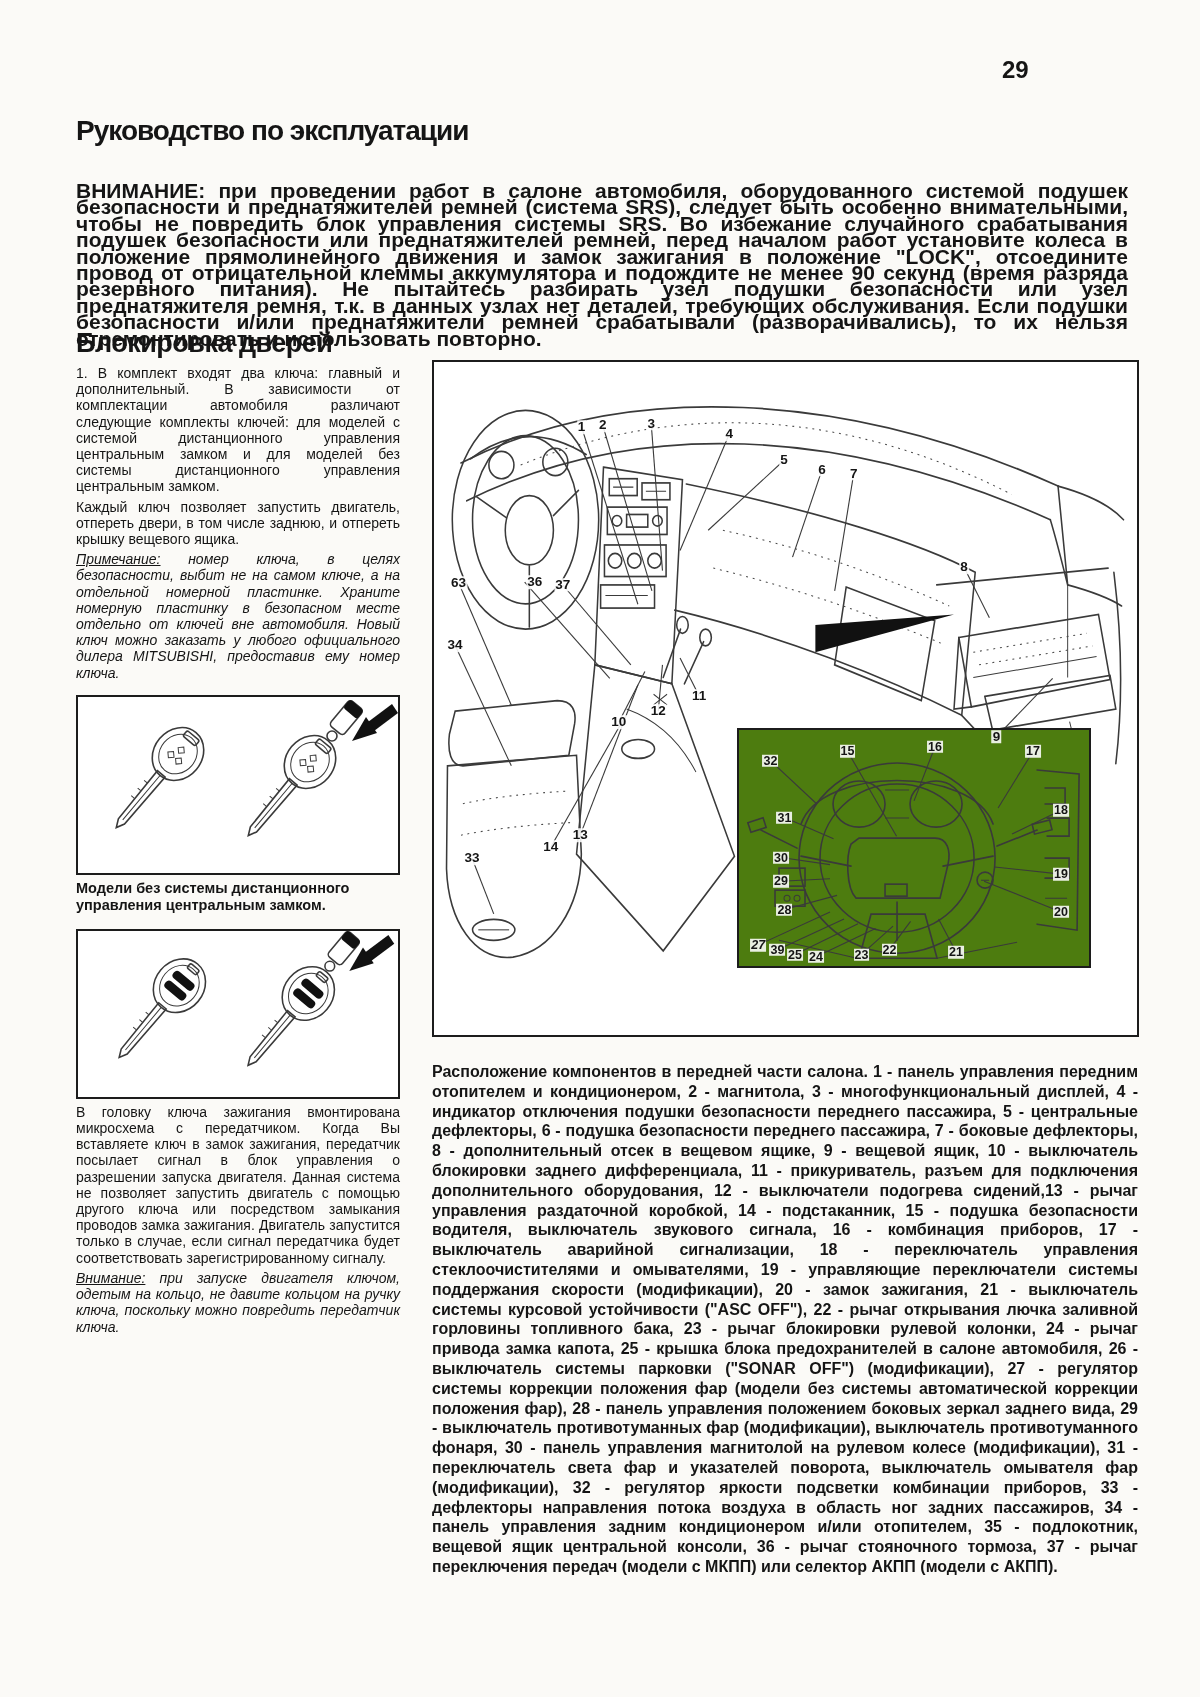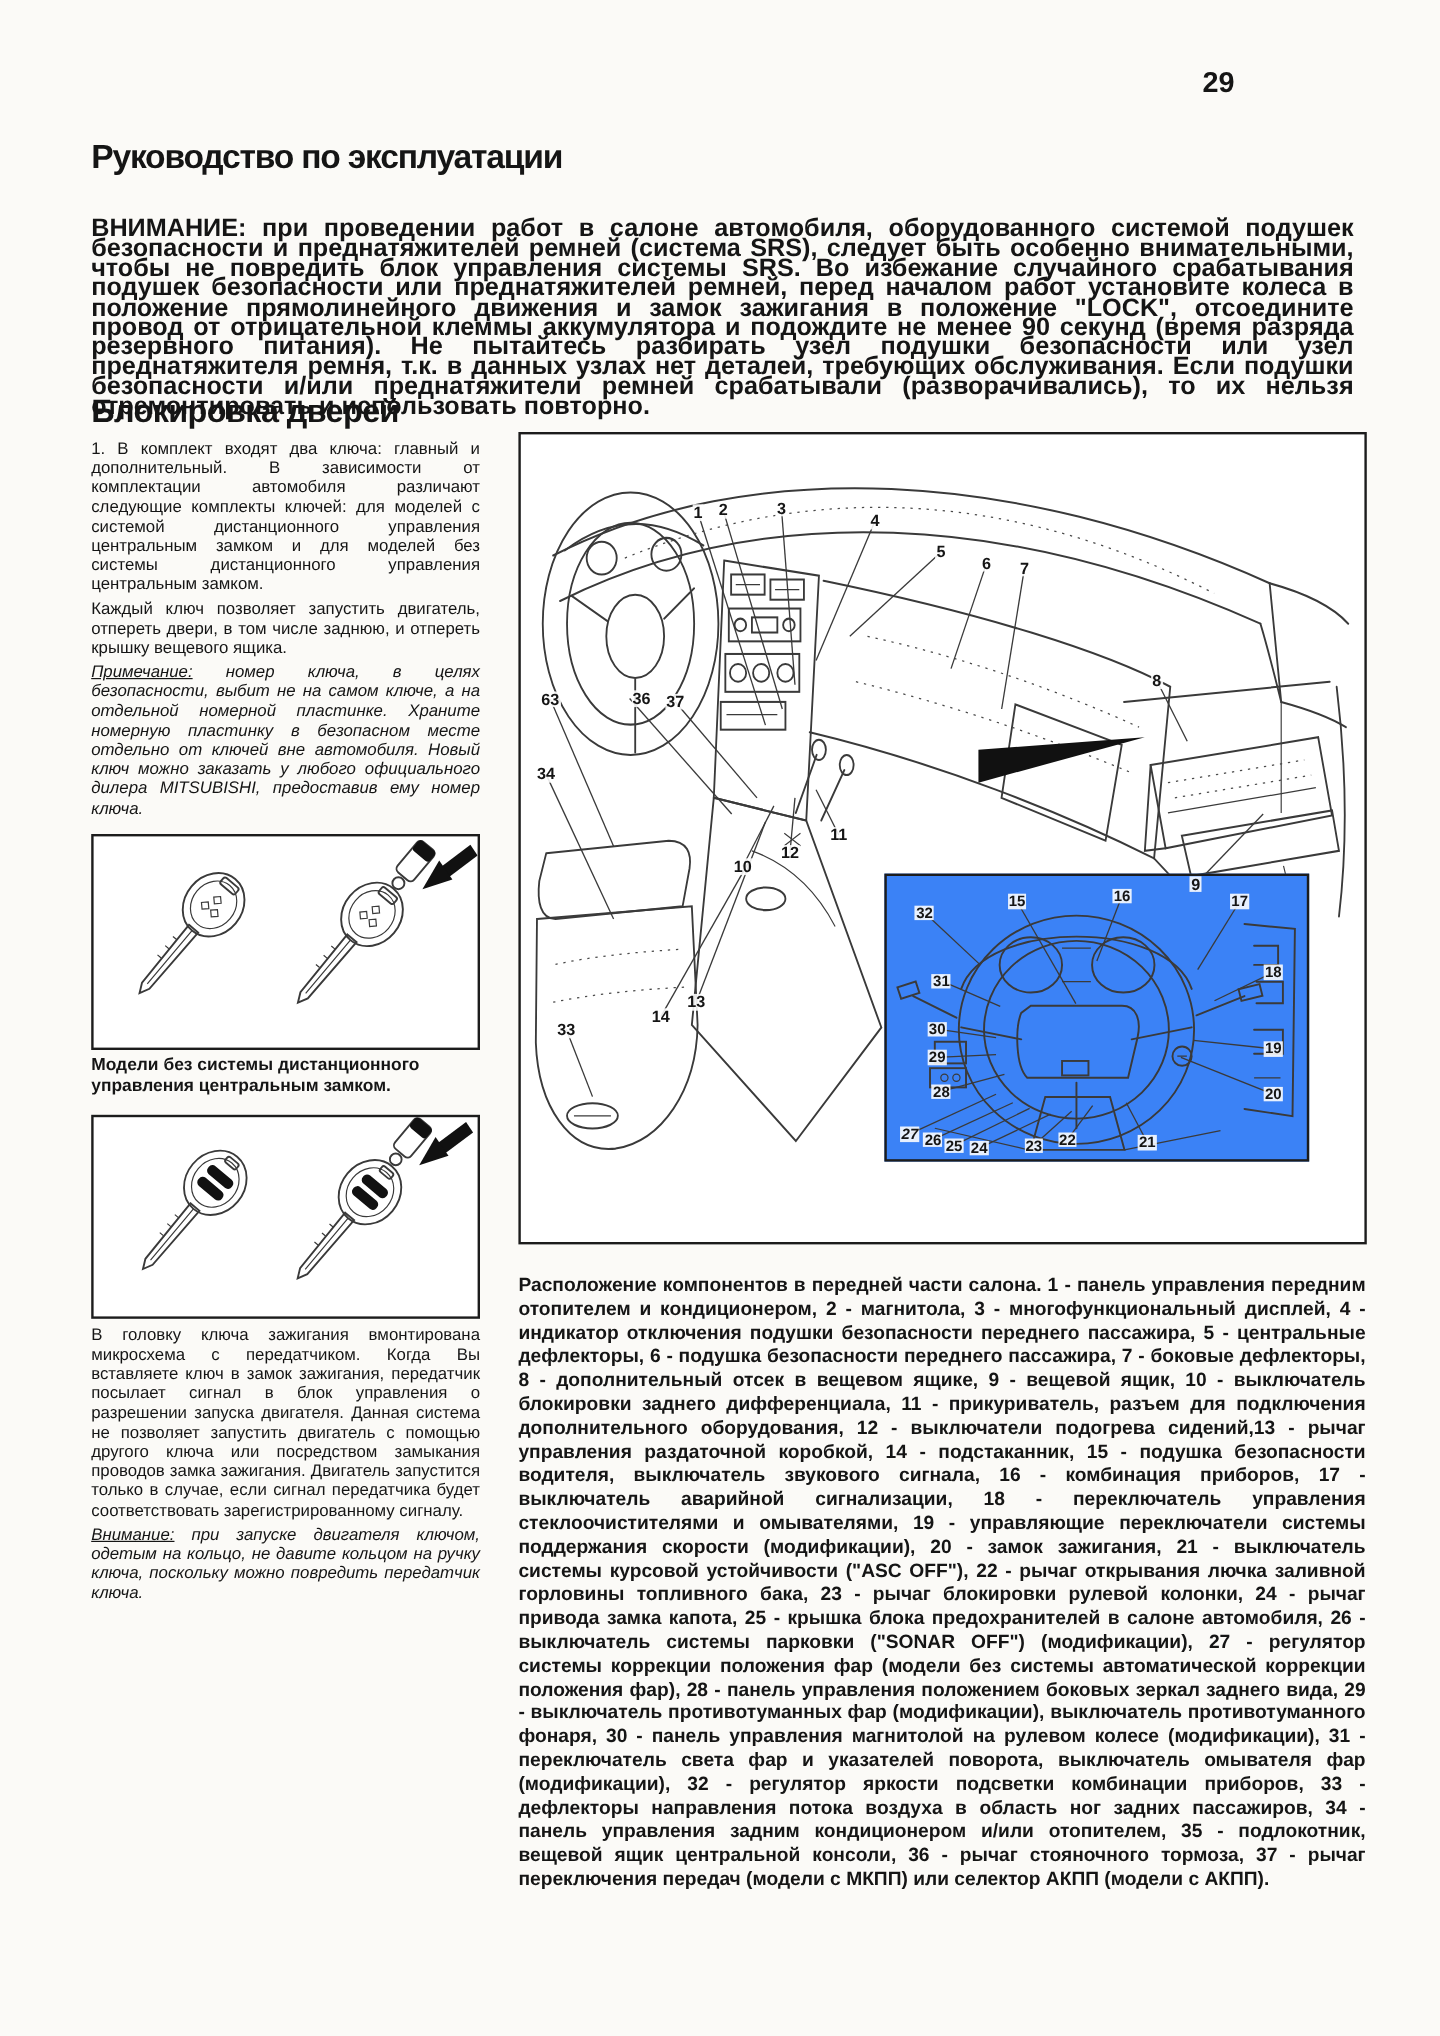--- a/index.html
+++ b/index.html
@@ -44,21 +44,21 @@
   }
   .figure{
     position:absolute;left:432px;top:360px;width:703px;height:673px;
     border:2.5px solid #1c1c1c;background:#fff;
   }
   .art{position:absolute;left:0;top:0;width:100%;height:100%;z-index:0;}
   .leader-overlay{position:absolute;left:0;top:0;width:100%;height:100%;z-index:1;pointer-events:none;}
   .leader-overlay line{stroke:#3a3a3a;stroke-width:1.1;vector-effect:non-scaling-stroke;}
   .wheelbox{
     position:absolute;left:43.1%;top:54.4%;width:49.8%;height:35.1%;
-    border:2.5px solid #1c1c1c;background:#3b82f6;z-index:2;
+    border:2.5px solid #1c1c1c;background:#4d7c0f;z-index:2;
   }
   .callout{
     position:absolute;transform:translate(-50%,-50%);
     font-weight:bold;font-size:13.5px;line-height:1;
     background:rgba(255,255,255,.88);padding:0 1px;z-index:3;
   }
   .wheelbox .callout{font-size:12.5px;}
   .figcaption{
     position:absolute;left:432px;top:1046px;width:706px;
     font-size:16px;line-height:19.8px;font-weight:bold;text-align:justify;
@@ -308,21 +308,21 @@
       <span class="callout" style="left: 56%; top: 7%;">16</span>
       <span class="callout" style="left: 84%; top: 9%;">17</span>
       <span class="callout" style="left: 92%; top: 34%;">18</span>
       <span class="callout" style="left: 92%; top: 61%;">19</span>
       <span class="callout" style="left: 92%; top: 77%;">20</span>
       <span class="callout" style="left: 62%; top: 94%;">21</span>
       <span class="callout" style="left: 43%; top: 93%;">22</span>
       <span class="callout" style="left: 35%; top: 95%;">23</span>
       <span class="callout" style="left: 22%; top: 96%;">24</span>
       <span class="callout" style="left: 16%; top: 95%;">25</span>
-      <span class="callout" style="left: 11%; top: 93%;">26</span>
+      <span class="callout" style="left: 11%; top: 93%;">39</span>
       <span class="callout" style="left: 5.5%; top: 91%; font-style: italic;">27</span>
       <span class="callout" style="left: 13%; top: 76%;">28</span>
       <span class="callout" style="left: 12%; top: 64%;">29</span>
       <span class="callout" style="left: 12%; top: 54%;">30</span>
       <span class="callout" style="left: 13%; top: 37%;">31</span>
       <span class="callout" style="left: 9%; top: 13%;">32</span>
     </div>
 <span class="callout" style="left: 21%; top: 9.7%;">1</span>
     <span class="callout" style="left: 24%; top: 9.4%;">2</span>
     <span class="callout" style="left: 30.9%; top: 9.2%;">3</span>

